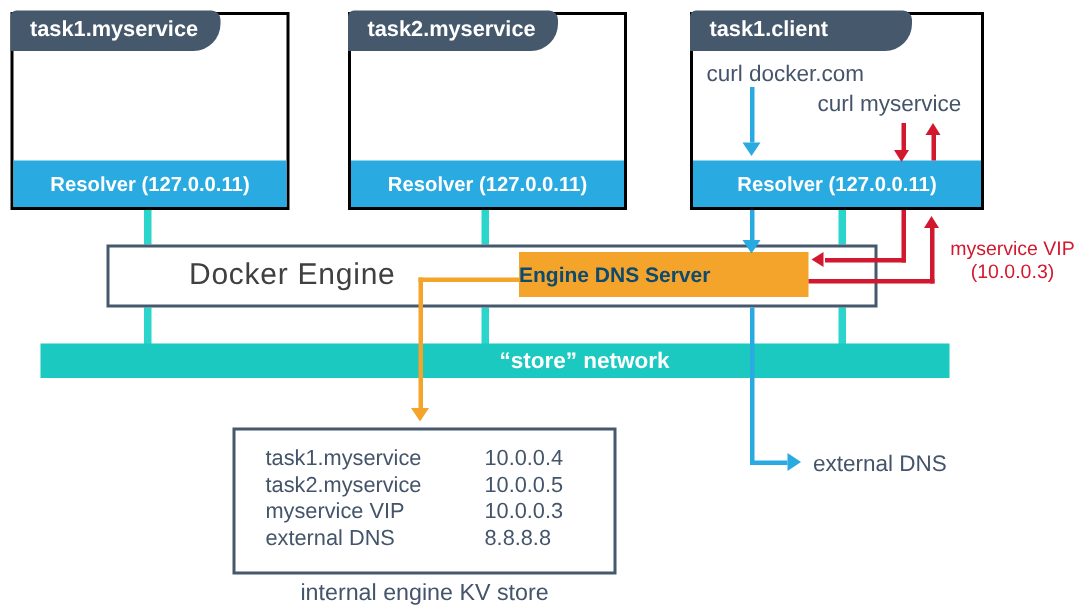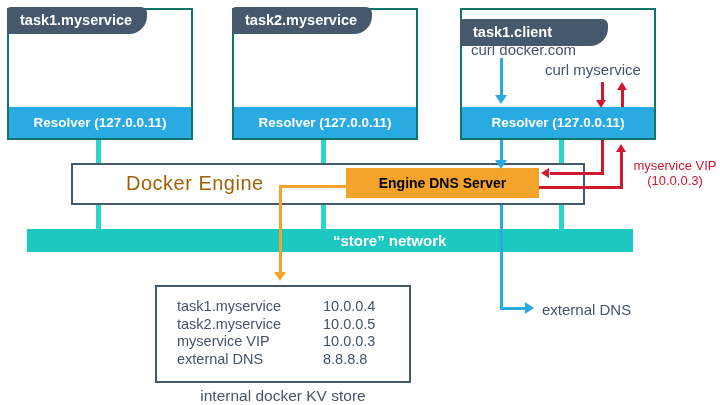--- a/index.html
+++ b/index.html
@@ -1,29 +1,29 @@
 <!DOCTYPE html>
 <html><head>
 <meta charset="utf-8">
 <style>
   html,body{margin:0;padding:0;background:#fff;}
   .canvas{position:relative;width:720px;height:405px;background:#ffffff;
           font-family:"Liberation Sans",sans-serif;overflow:hidden;}
   
-  .cbox{position:absolute;background:#fff;border:2px solid #0f766e;box-sizing:border-box;}
+  .cbox{position:absolute;background:#fff;border:2px solid #000000;box-sizing:border-box;}
   .tab{position:absolute;background:#45586C;color:#fff;font-size:14.5px;font-weight:bold;
        line-height:27px;height:27px;padding-left:13px;box-sizing:border-box;
        border-radius:4px 6px 18px 0;}
   .resolver{position:absolute;left:0;right:0;bottom:0;height:31px;background:#29ABE2;
             color:#fff;font-size:13.5px;font-weight:bold;text-align:center;line-height:31px;}
   
   .engine-box{position:absolute;background:#fff;border:2px solid #45586C;box-sizing:border-box;}
-  .engine-label{position:absolute;font-size:20px;color:#a16207;letter-spacing:.5px;}
-  .dns-box{position:absolute;background:#F5A42B;color:#000000;font-weight:bold;font-size:14px;
-           text-align:center;}
+  .engine-label{position:absolute;font-size:20px;color:#404040;letter-spacing:.5px;}
+  .dns-box{position:absolute;background:#F5A42B;color:#0c4a6e;font-weight:bold;font-size:14px;
+           }
   
   .net-bar{position:absolute;background:#1CC9C0;}
   .net-label{position:absolute;color:#fff;font-weight:bold;font-size:15px;}
   
   .tealline{position:absolute;width:5px;background:#2BD5CC;}
   .seg{position:absolute;}
   .blue-l{background:#29ABE2;}
   .red-l{background:#D2182E;}
   .orange-l{background:#F5A42B;}
   .ah{position:absolute;width:0;height:0;}
@@ -58,21 +58,21 @@
   <div class="tab" style="left:7px;top:7px;width:140px;">task1.myservice</div>
 
   <div class="cbox" style="left:232px;top:8px;width:186px;height:132px;">
     <div class="resolver">Resolver (127.0.0.11)</div>
   </div>
   <div class="tab" style="left:232px;top:7px;width:140px;">task2.myservice</div>
 
   <div class="cbox" style="left:460px;top:8px;width:196px;height:132px;">
     <div class="resolver">Resolver (127.0.0.11)</div>
   </div>
-  <div class="tab" style="left:460px;top:19px;width:148px;">task1.client</div>
+  <div class="tab" style="left:460px;top:7px;width:148px;">task1.client</div>
   <div class="cmd" style="left:545px;top:61px;">curl myservice</div>
   <div class="cmd" style="left:471px;top:41px;">curl docker.com</div>
 
   <div class="seg blue-l" style="left:500px;top:58px;width:3px;height:37px;"></div>
   <div class="ah ah-down-blue" style="left:495px;top:95px;"></div>
 
   <div class="seg red-l" style="left:601px;top:82px;width:3px;height:18px;"></div>
   <div class="ah ah-down-red" style="left:596px;top:100px;"></div>
   <div class="seg red-l" style="left:621px;top:90px;width:3px;height:17px;"></div>
   <div class="ah ah-up-red" style="left:617px;top:82px;"></div>
@@ -120,15 +120,15 @@
     </div>
     <div class="kv-row">
       <span class="kv-key">myservice VIP</span>
       <span class="kv-val">10.0.0.3</span>
     </div>
     <div class="kv-row">
       <span class="kv-key">external DNS</span>
       <span class="kv-val">8.8.8.8</span>
     </div>
   </div>
-  <div class="kv-caption" style="left:155px;top:387px;width:256px;">internal docker KV store</div>
+  <div class="kv-caption" style="left:155px;top:387px;width:256px;">internal engine KV store</div>
 
 </div>
 
 </body></html>

